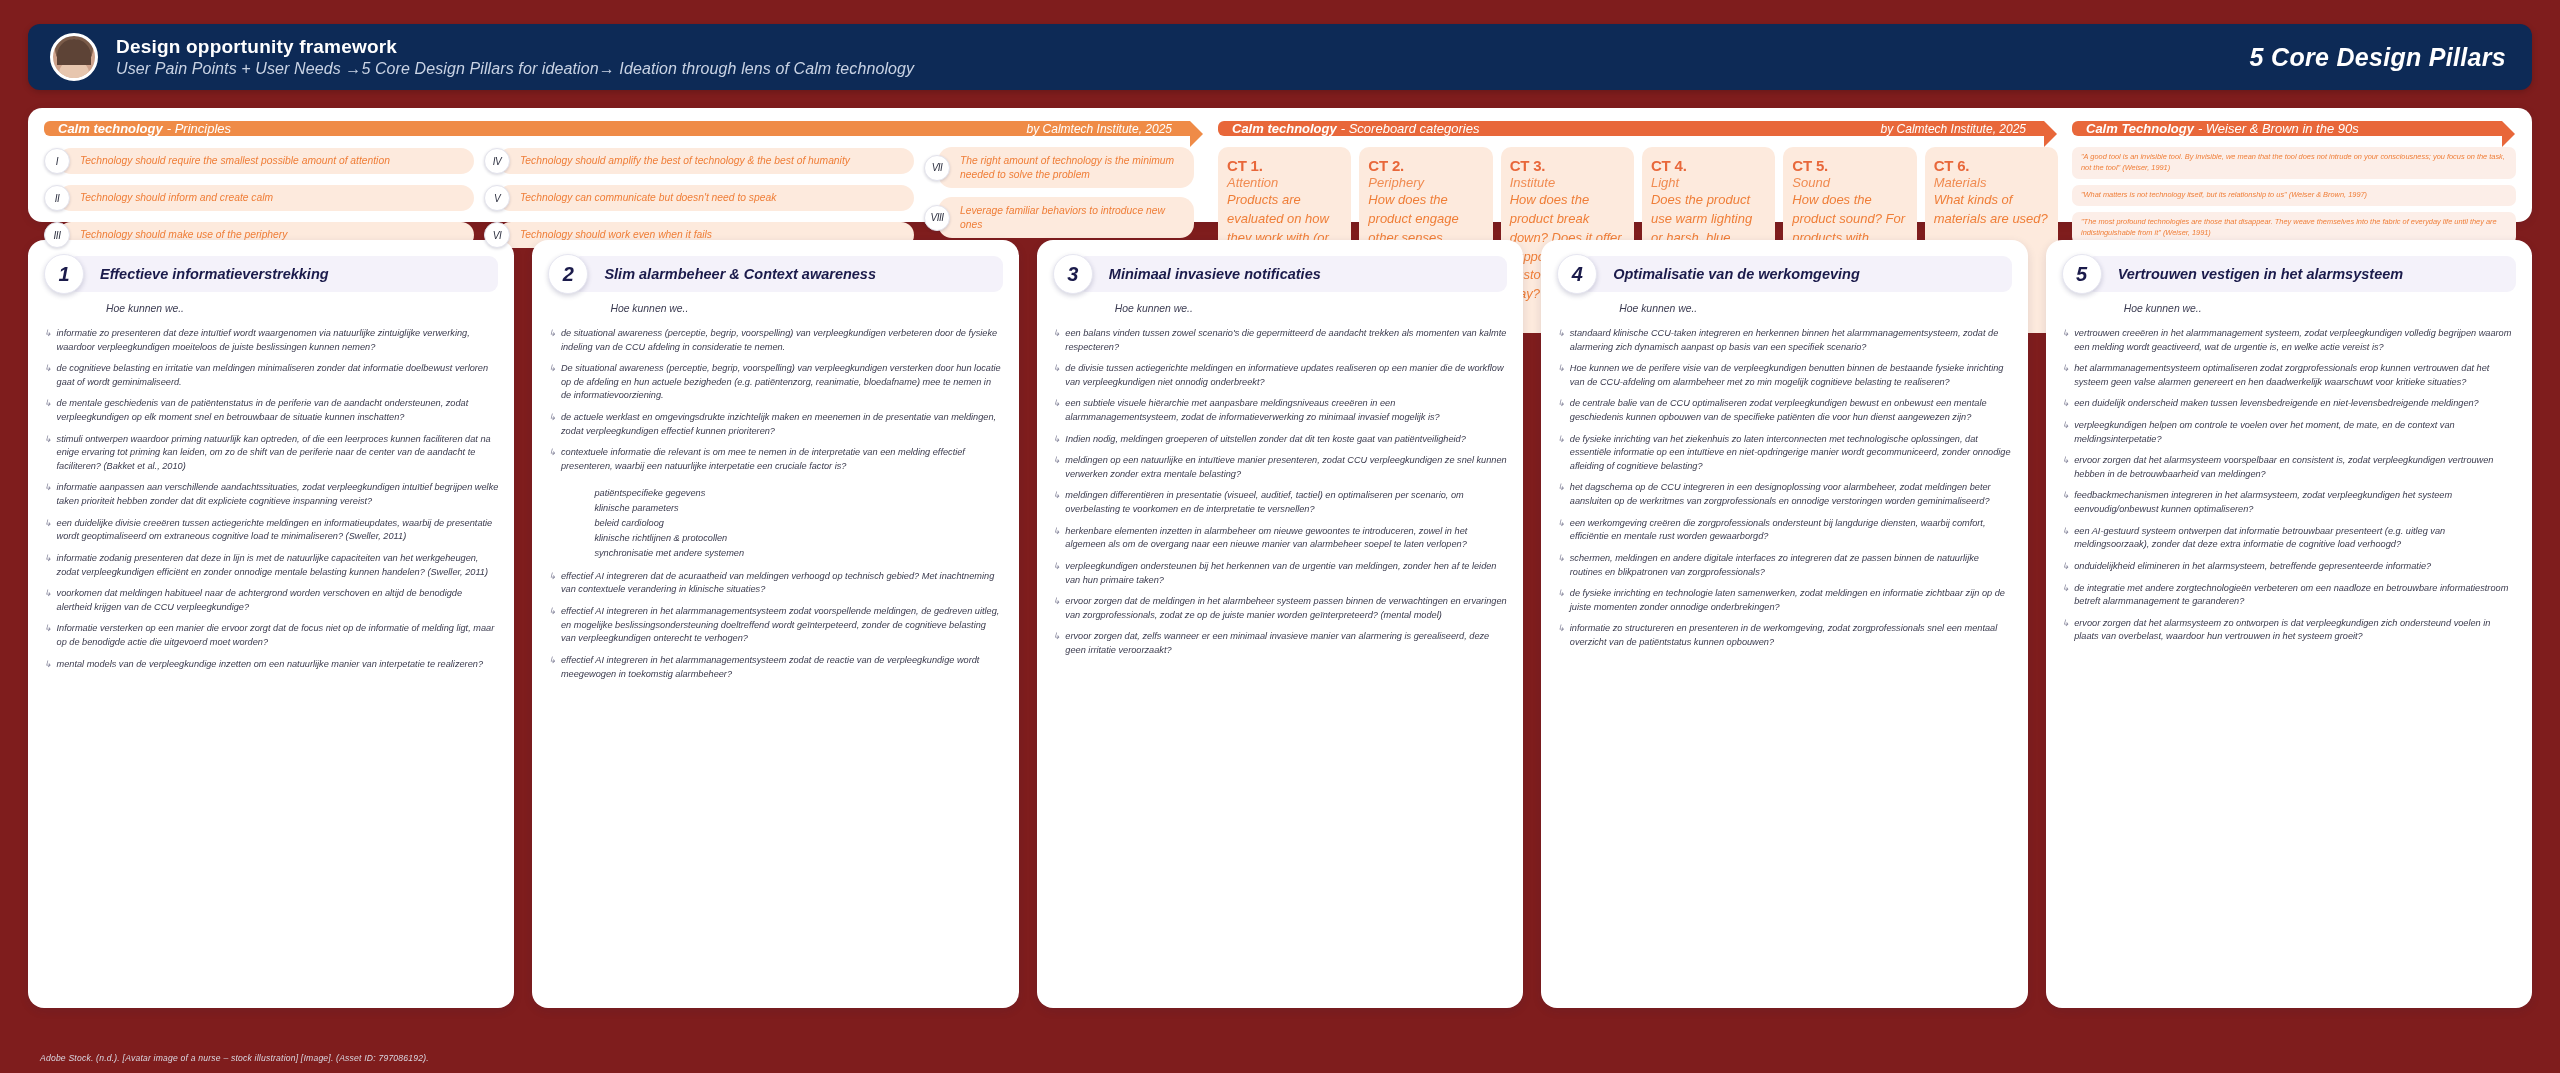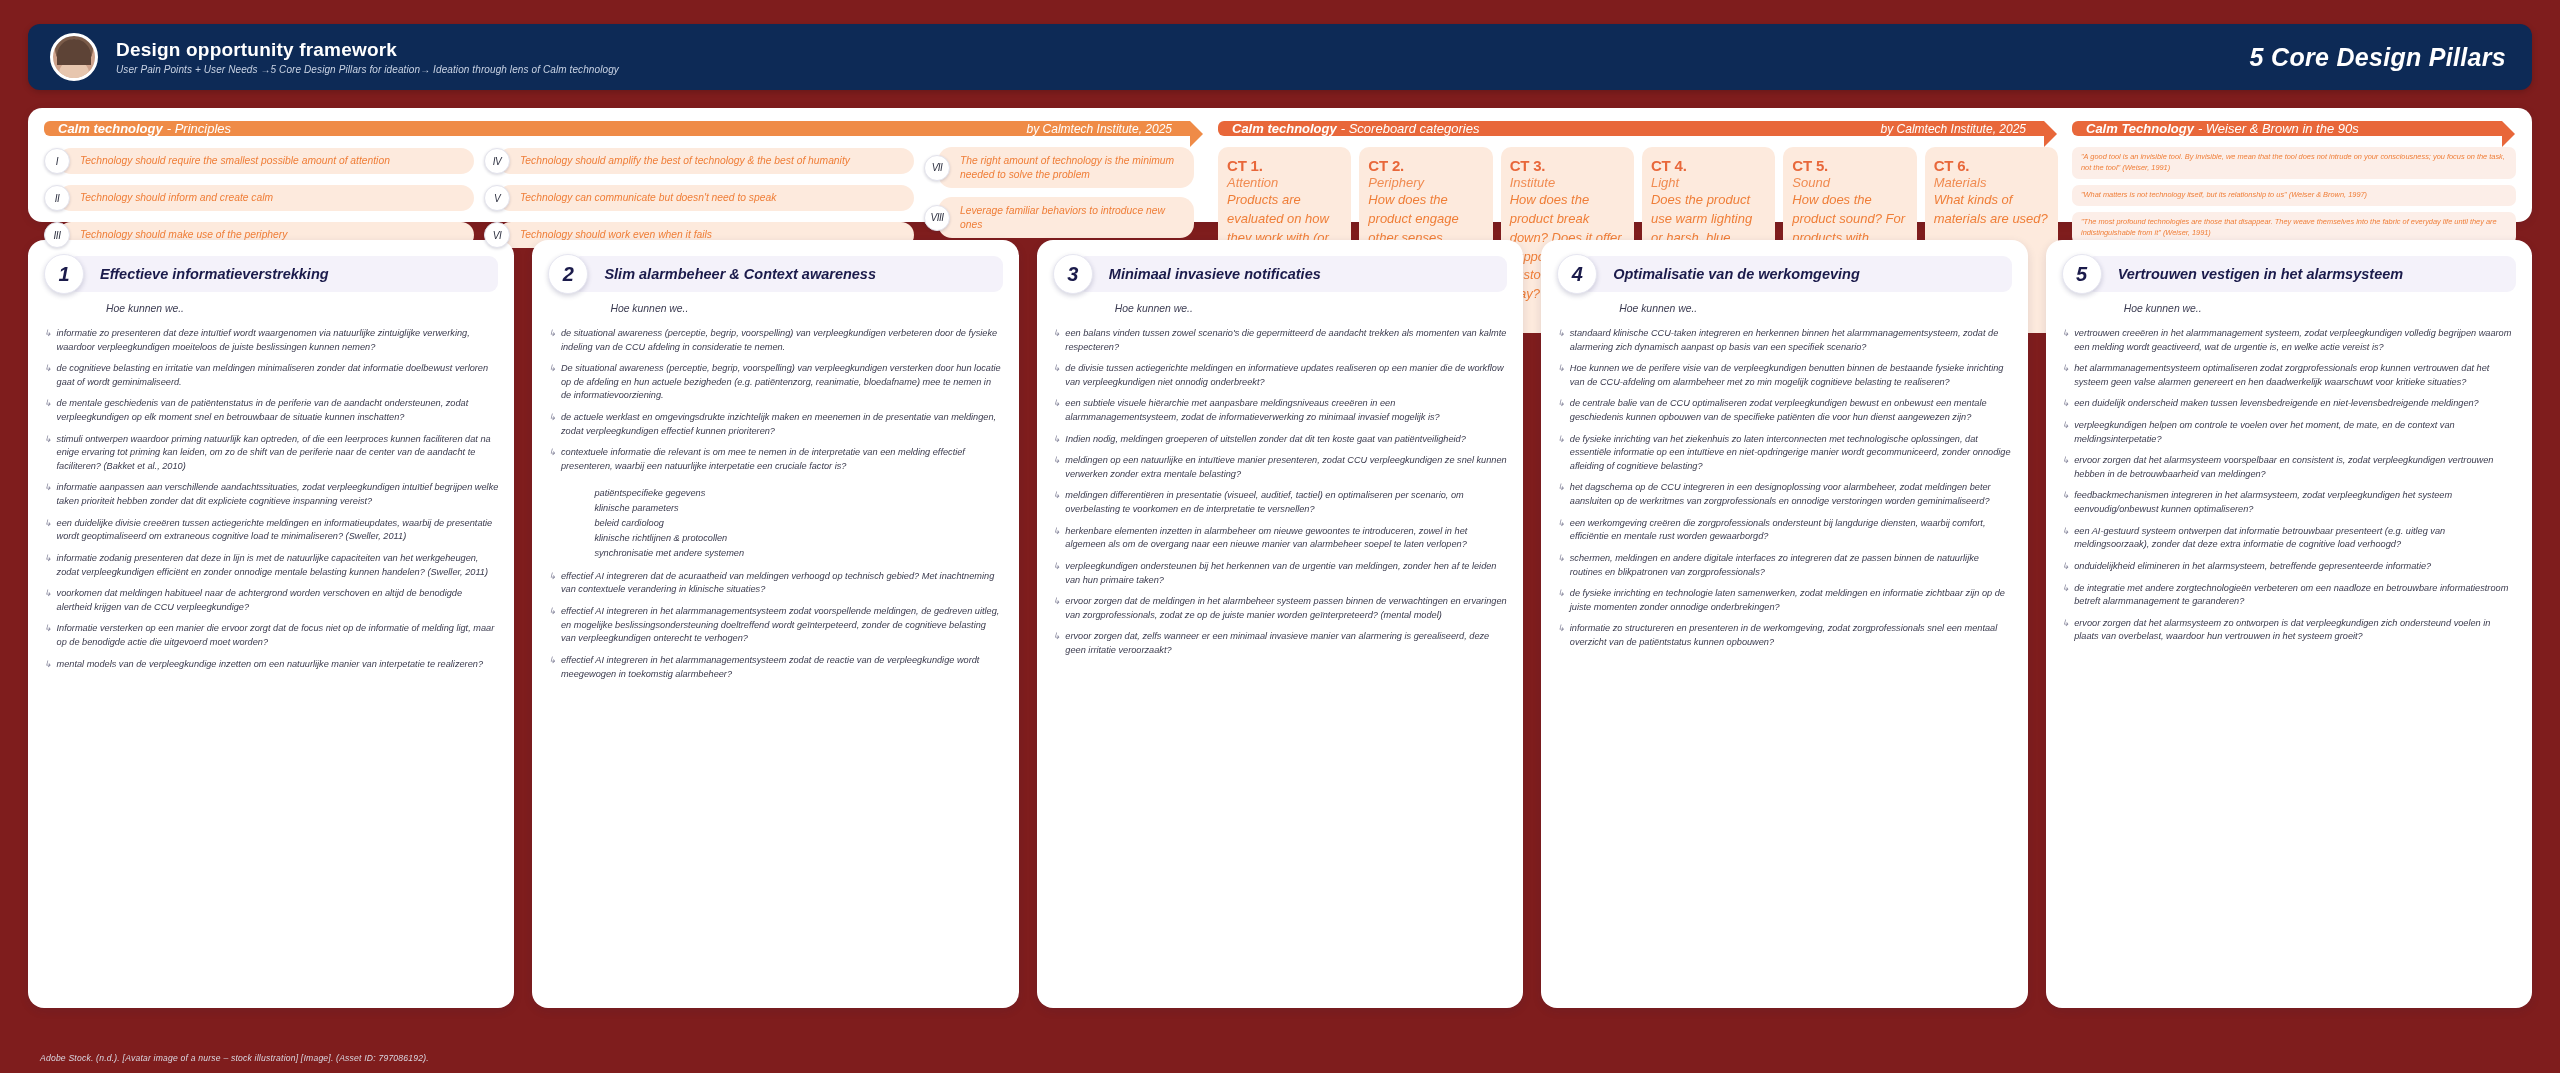--- a/index.html
+++ b/index.html
@@ -54,21 +54,21 @@
   .header-text { margin-left: 18px; }
   .header-title {
     color: #ffffff;
     font-size: 19px;
     font-weight: bold;
     letter-spacing: .2px;
     line-height: 1.15;
   }
   .header-sub {
     color: #c9d3e4;
-    font-size: 10px;
+    font-size: 16px;
     font-style: italic;
     margin-top: 3px;
     letter-spacing: .1px;
   }
   .header-right {
     margin-left: auto;
     color: #ffffff;
     font-size: 25px;
     font-style: italic;
     font-weight: bold;

